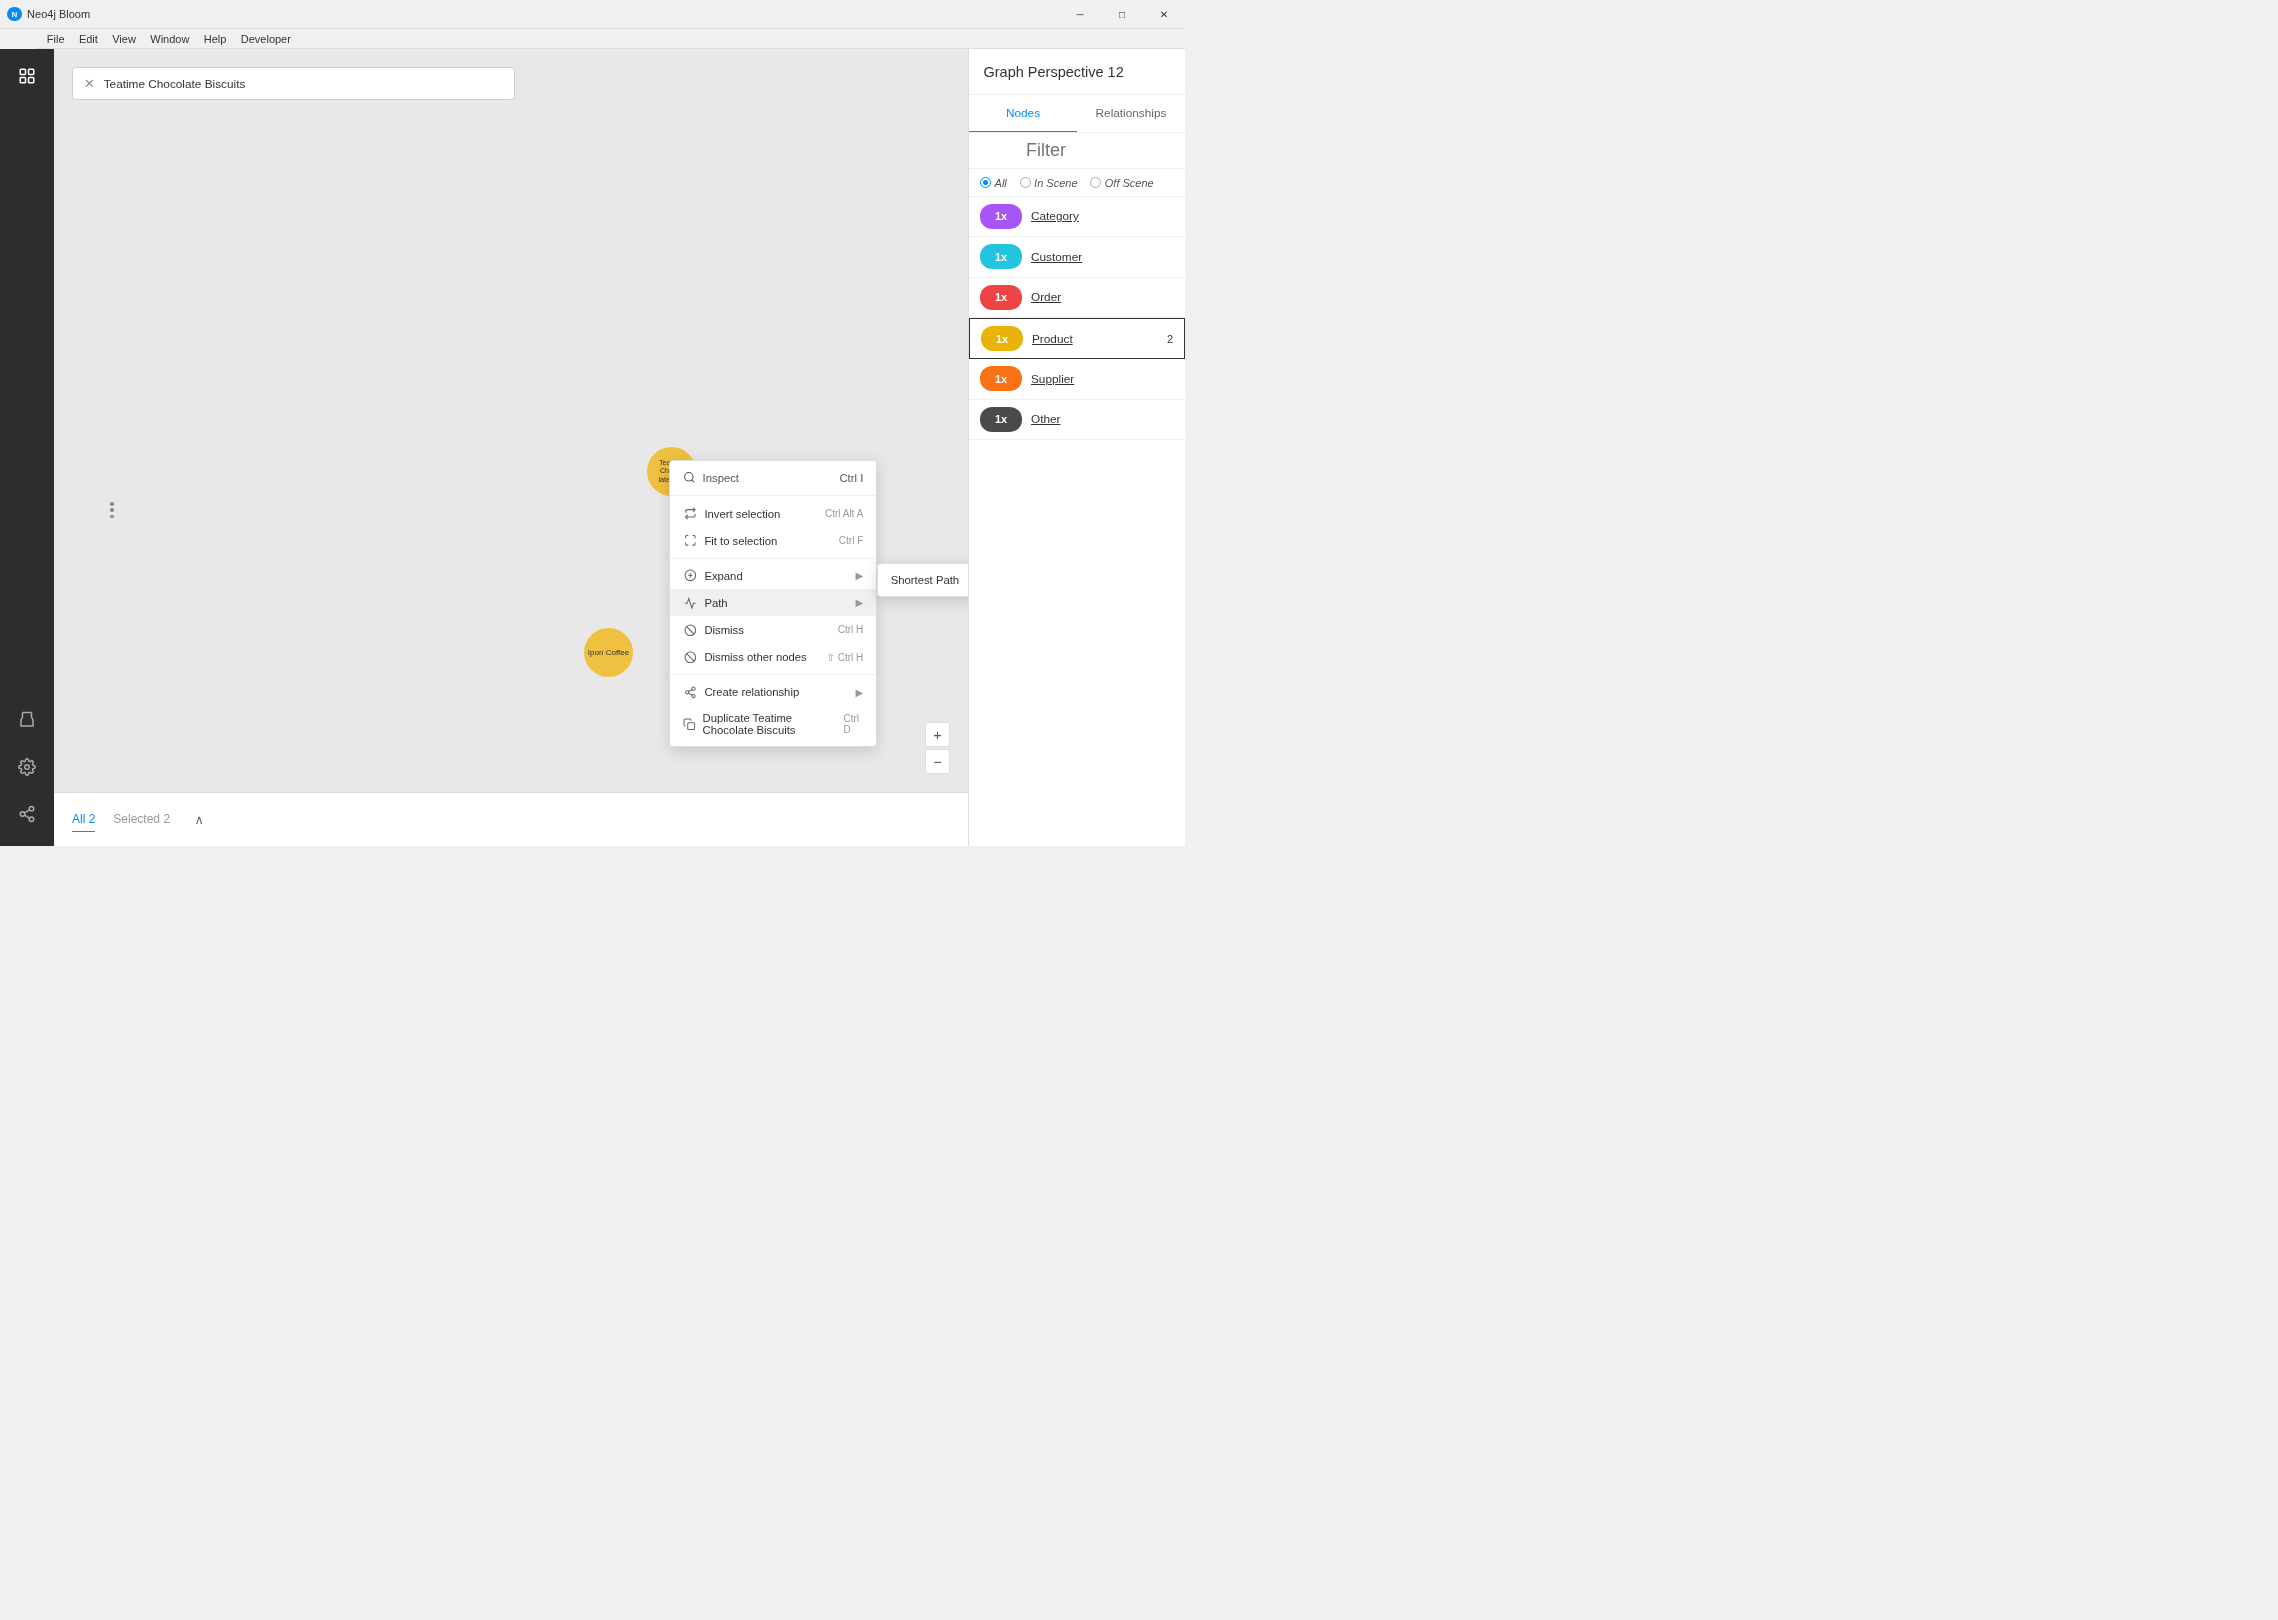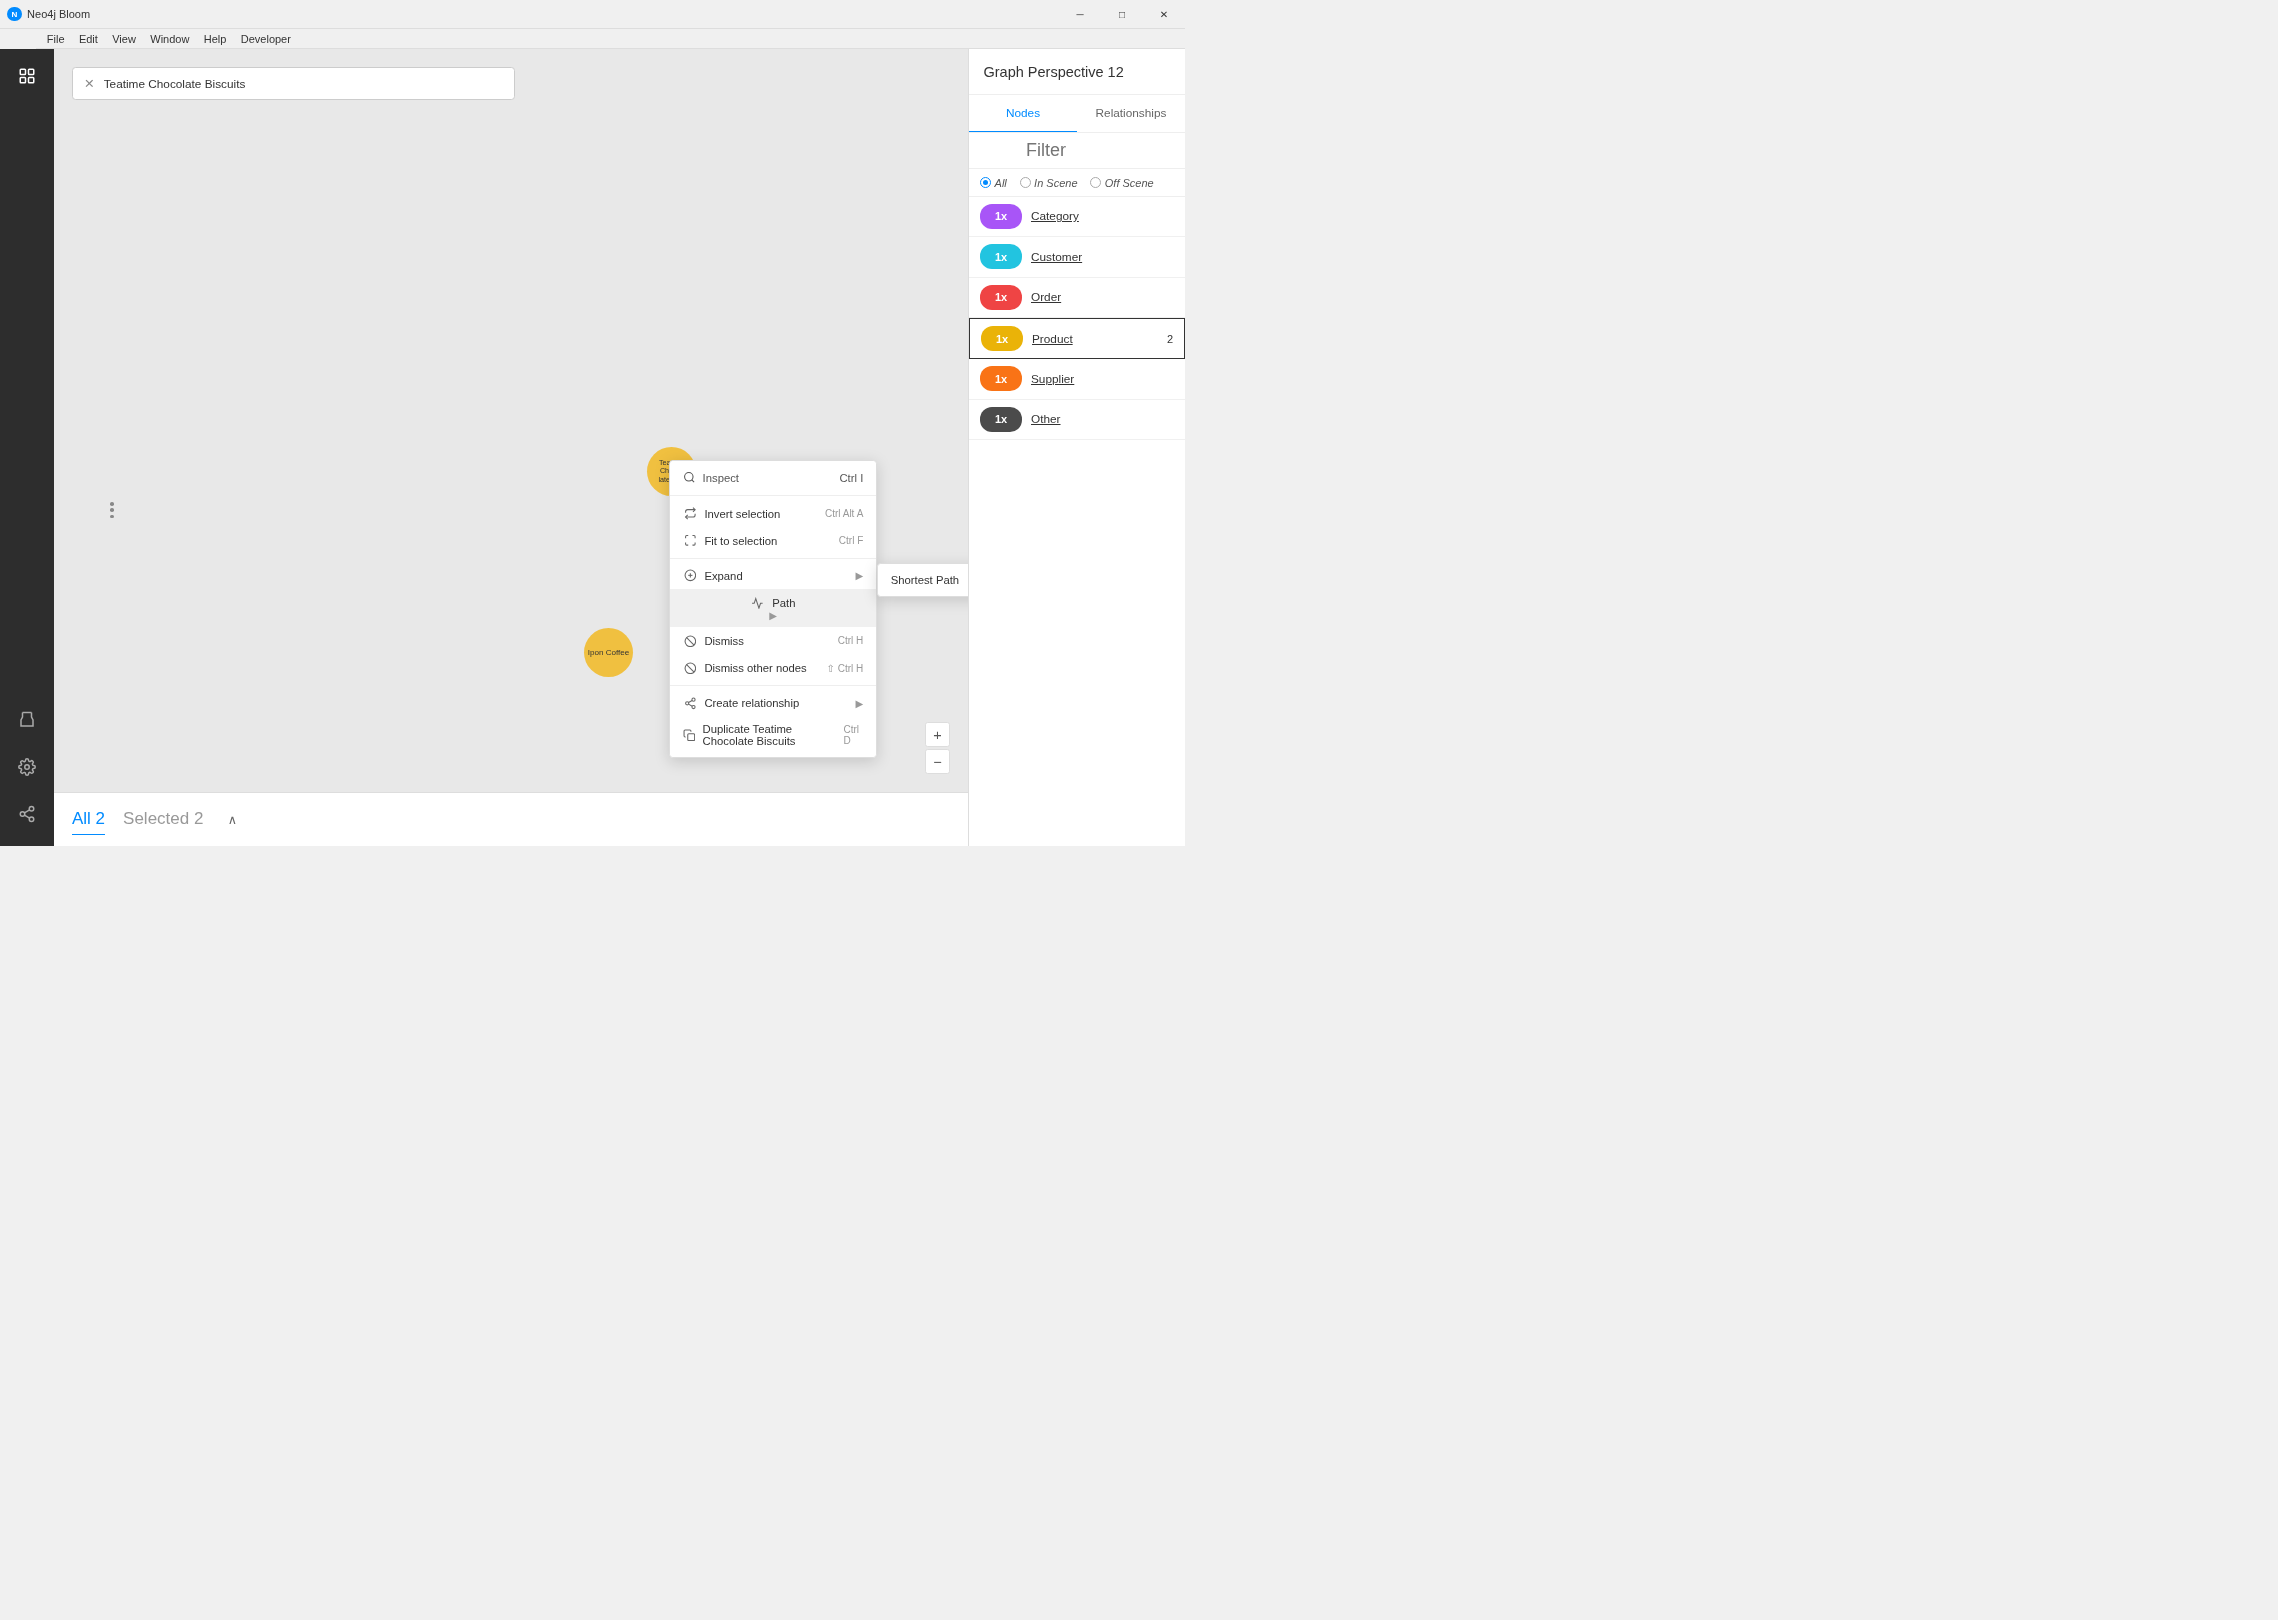--- a/index.html
+++ b/index.html
@@ -228,21 +228,21 @@
       height: 54px;
       background: white;
       border-top: 0.9px solid #ddd;
       display: flex;
       align-items: center;
       padding: 0 18px;
       gap: 18px;
     }
     .bottom-tab {
       padding: 5.4px 0;
-      font-size: 17px;
+      font-size: 12px;
       color: #999;
       cursor: pointer;
       border-bottom: 1.8px solid transparent;
     }
     .bottom-tab.active {
       color: #018bff;
       border-bottom-color: #018bff;
     }
     .bottom-expand {
       width: 22px; height: 22px;
@@ -524,21 +524,21 @@
                 <circle cx="12" cy="12" r="10"></circle>
                 <line x1="12" y1="8" x2="12" y2="16"></line>
                 <line x1="8" y1="12" x2="16" y2="12"></line>
               </svg>
           </div>
           <span>Expand</span>
         </div>
         <span class="arrow">▶</span>
       </div>
 
-      <div class="context-menu-item" style="background:#f0f0f0;flex-direction:column;">
+      <div class="context-menu-item" style="background:#f0f0f0;">
         <div class="item-left">
           <div class="item-icon">
             <svg width="12.7" height="12.7" viewBox="0 0 24 24" fill="none" stroke="currentColor" stroke-width="2">
                 <polyline points="22 12 18 12 15 21 9 3 6 12 2 12"></polyline>
               </svg>
           </div>
           <span>Path</span>
         </div>
         <span class="arrow">▶</span>
       </div>

